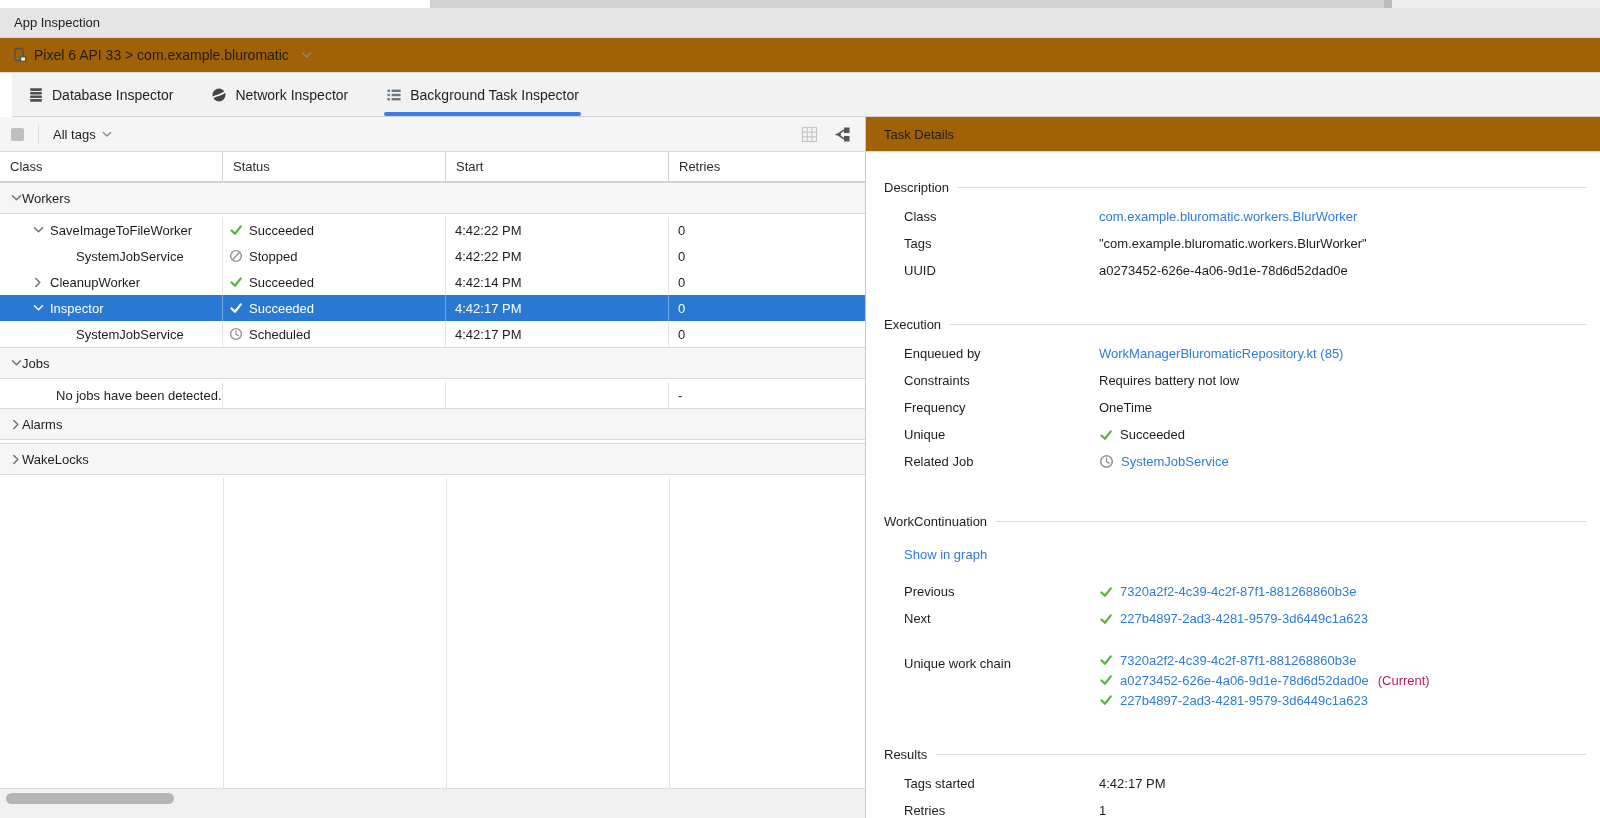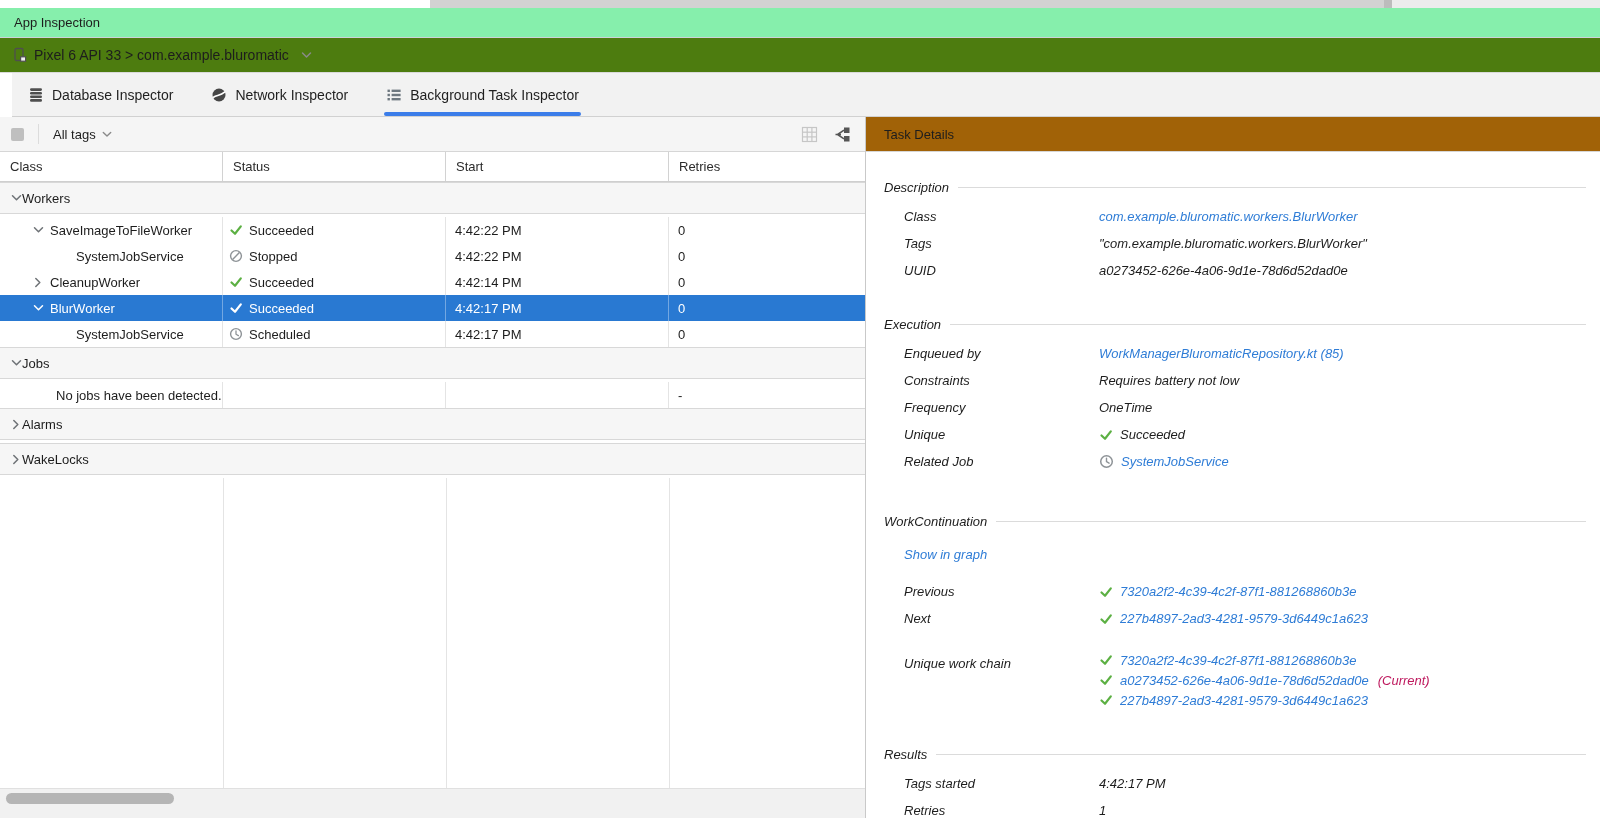--- a/index.html
+++ b/index.html
@@ -5,24 +5,24 @@
   * { margin:0; padding:0; box-sizing:border-box; }
   body { font-family:"Liberation Sans","DejaVu Sans",sans-serif; font-size:13px; color:#1d1d1d; background:#fff; }
   .screen { position:relative; width:1600px; height:818px; overflow:hidden; background:#fff; }
 
   
   .top-strip { position:absolute; top:0; left:0; width:1600px; height:8px; background:#fff; }
   .top-strip .seg-mid { position:absolute; left:430px; top:0; width:954px; height:8px; background:#d2d2d2; }
   .top-strip .seg-div { position:absolute; left:1384px; top:0; width:8px; height:8px; background:#bcbcbc; }
   .top-strip .seg-right { position:absolute; left:1392px; top:0; width:208px; height:8px; background:#ececec; }
 
-  .app-bar { position:absolute; top:8px; left:0; width:1600px; height:30px; background:#86efac;
+  .app-bar { position:absolute; top:8px; left:0; width:1600px; height:30px; background:#e5e5e5;
              border-bottom:1px solid #cdd2d8; display:flex; align-items:center; padding-left:14px; }
 
-  .device-bar { position:absolute; top:38px; left:0; width:1600px; height:35px; background:#4d7c0f;
+  .device-bar { position:absolute; top:38px; left:0; width:1600px; height:35px; background:#a16207;
                 border-bottom:1px solid #dadada; display:flex; align-items:center; padding-left:12px; gap:6px; font-size:14px; }
   .device-bar .chev { margin-left:6px; }
 
   .tab-bar { position:absolute; top:73px; left:12px; width:1600px; height:44px; background:#f2f2f2;
              border-bottom:1px solid #d1d1d1; display:flex; align-items:stretch; padding-left:16px; gap:38px; }
   .tab { position:relative; display:flex; align-items:center; gap:8px; font-size:14px; color:#1f1f1f; cursor:default; }
   .tab.selected::after { content:""; position:absolute; left:-2px; right:-2px; bottom:0; height:4px;
                          background:#3b7de9; border-radius:2px; }
 
   
@@ -71,21 +71,21 @@
     background:
       linear-gradient(#e4e4e4,#e4e4e4) 223px 0 / 1px 100% no-repeat,
       linear-gradient(#e4e4e4,#e4e4e4) 446px 0 / 1px 100% no-repeat,
       linear-gradient(#e4e4e4,#e4e4e4) 669px 0 / 1px 100% no-repeat; }
   .hscroll { position:absolute; left:0; right:0; bottom:0; height:30px; background:#f1f1f1; border-top:1px solid #e0e0e0; }
   .hthumb { position:absolute; left:6px; top:4px; width:168px; height:11px; background:#b5b5b5; border-radius:6px; }
 
   
   .rheader { position:absolute; top:0; left:0; right:0; height:35px; background:#a16207;
              border-bottom:1px solid #d6d6d6; display:flex; align-items:center; padding-left:18px; }
-  .rcontent { position:absolute; top:35px; left:0; right:0; bottom:0; overflow:hidden; padding:0 14px 8px 18px;font-style:italic; }
+  .rcontent { position:absolute; top:35px; left:0; right:0; bottom:0; overflow:hidden; padding:0 14px 8px 18px; }
   .sect { display:flex; align-items:center; gap:9px; height:20px; }
   .sect .rule { flex:1; height:1px; background:#dbdbdb; }
   .mt-desc { margin-top:25px; } .mt-exec { margin-top:30px; } .mt-wc { margin-top:36px; } .mt-res { margin-top:34px; }
   .drows { margin-top:6px; }
   .drow { display:flex; align-items:center; height:27px; margin-left:20px; }
   .dlabel { width:195px; flex:none; color:#1d1d1d; }
   .dvalue { display:flex; align-items:center; gap:7px; white-space:nowrap; }
   a.link, .link { color:#2e7cd6; text-decoration:none; cursor:pointer; }
   .graph-link { margin:10px 0 0 20px; height:27px; display:flex; align-items:center; }
   .pn-block { margin-top:10px; }
@@ -302,21 +302,21 @@
             </div>
         </div>
 
         <div class="trow selected">
           <div class="cell c1 ind-parent">
             <span class="tchev">
                 <svg width="11" height="8" viewBox="0 0 11 8">
                   <polyline points="1.5,1.8 5.5,5.8 9.5,1.8" fill="none" stroke="currentColor" stroke-width="1.5" stroke-linecap="round" stroke-linejoin="round"></polyline>
                 </svg>
               </span>
-            <span>BlurWorker</span>
+            <span>Inspector</span>
           </div>
           <div class="cell c2">
             <span class="sic">
                 <svg width="14" height="14" viewBox="0 0 14 14">
                   <path d="M2.5 7.5 L6 10.8 L11.8 3.4" fill="none" stroke="currentColor" stroke-width="2.2" stroke-linecap="round" stroke-linejoin="round"></path>
                 </svg>
               </span>
             <span>Succeeded</span>
           </div>
           <div class="cell c3">

